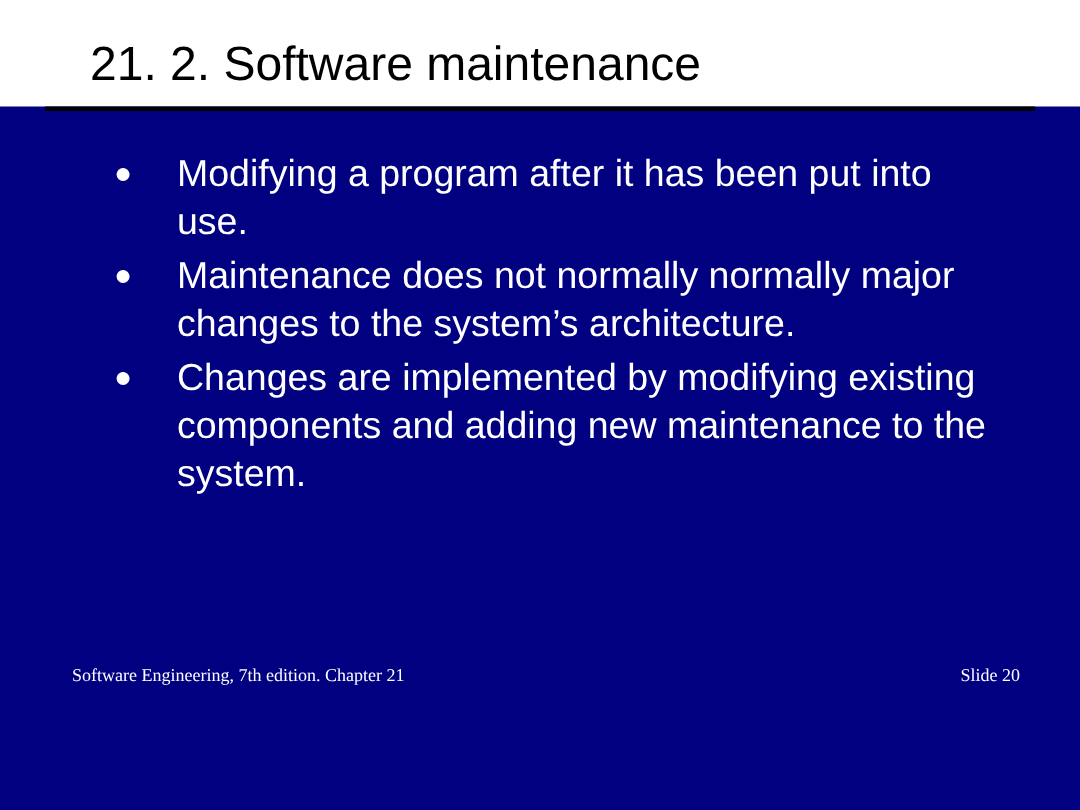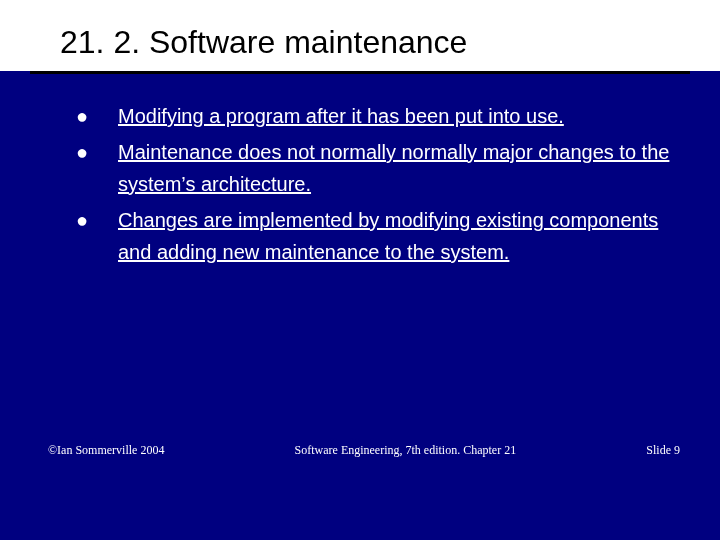--- a/index.html
+++ b/index.html
@@ -39,24 +39,23 @@
   }
   .bullet {
     font-size: 20px;
     line-height: 32px;
     width: 48px;
     flex: 0 0 48px;
     text-align: left;
     padding-left: 6px;
   }
   .text {
-    font-size: 20px;
+    font-size: 25px;
     line-height: 32px;
     flex: 1;
-    text-decoration: underline;
   }
   .footer {
     position: absolute;
     bottom: 18px;
     left: 0;
     width: 100%;
     padding: 0 40px 0 48px;
     display: flex;
     justify-content: space-between;
     font-size: 12px;
@@ -83,18 +82,17 @@
       <div class="bullet">●</div>
       <div class="text">Maintenance does not normally normally major changes to the system’s architecture.</div>
     </div>
     <div class="item">
       <div class="bullet">●</div>
       <div class="text">Changes are implemented by modifying existing components and adding new maintenance to the system.</div>
     </div>
   </div>
 
   <div class="footer">
-    <span class="left">©Ian Sommerville 2004</span>
     <span class="center">Software Engineering, 7th edition. Chapter 21</span>
-    <span class="right">Slide 9</span>
+    <span class="right">Slide 20</span>
   </div>
 
 </div>
 
 </body></html>

